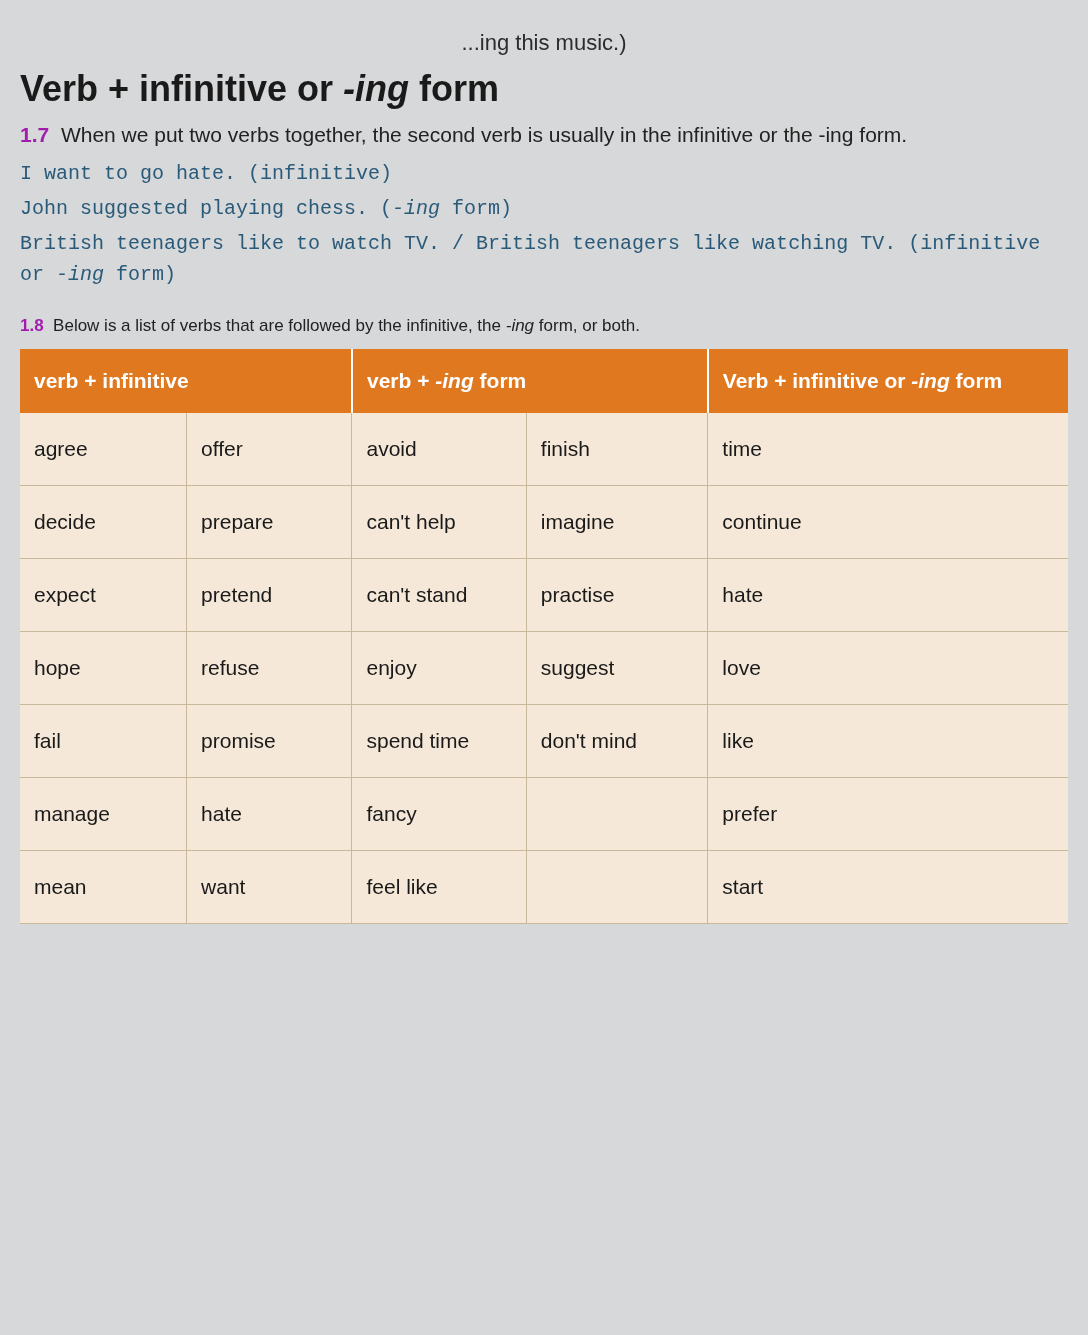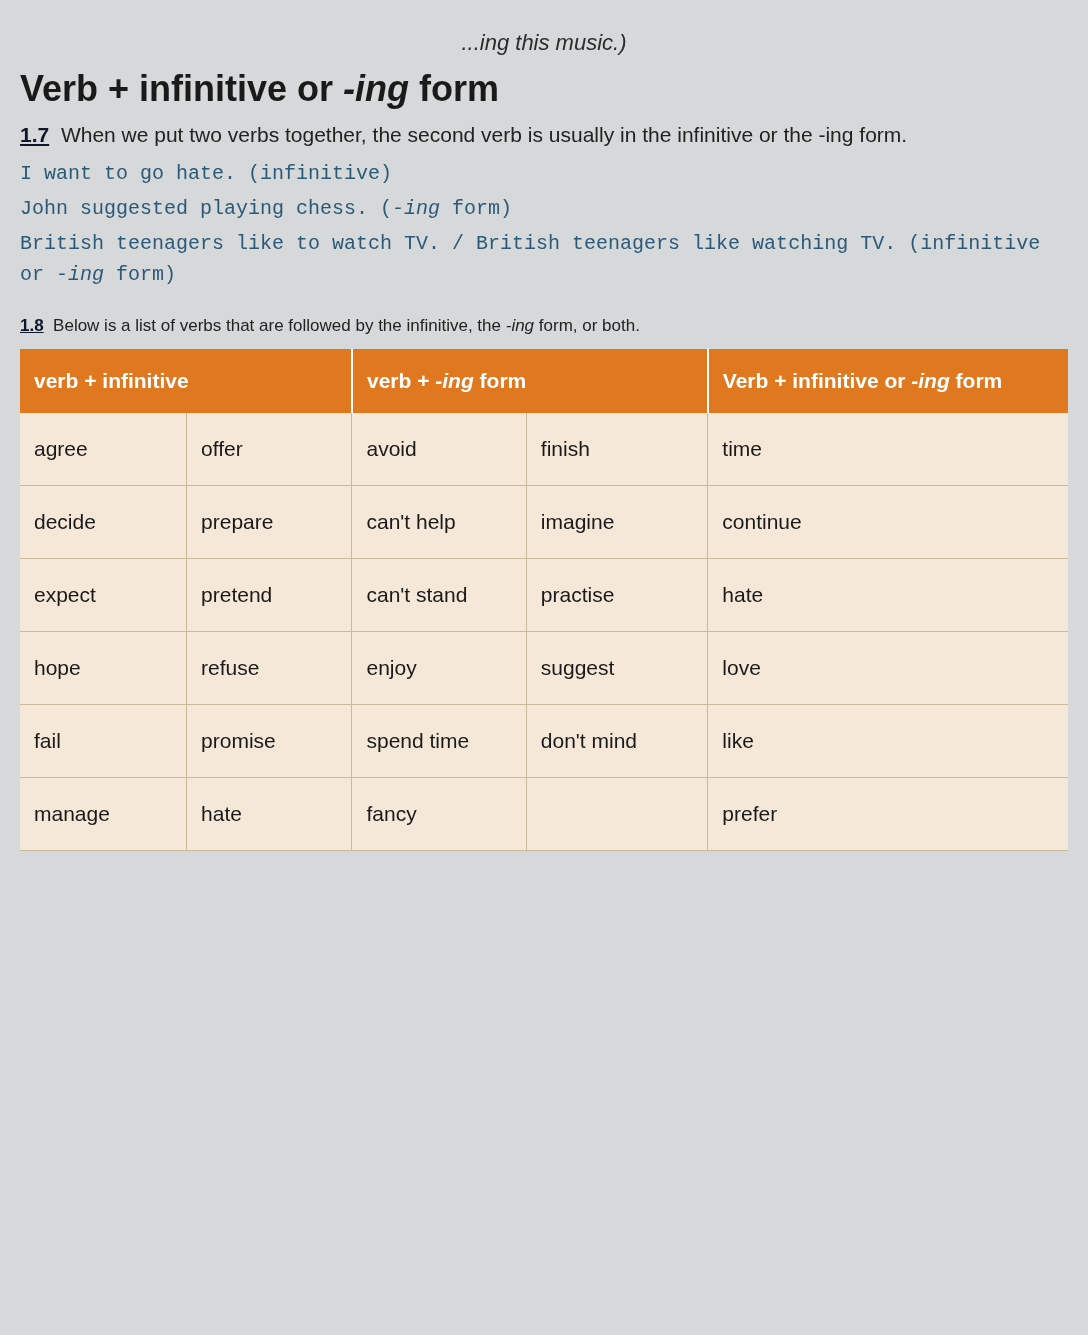--- a/index.html
+++ b/index.html
@@ -11,39 +11,37 @@
       min-height: 1335px;
       width: 1088px;
     }
 
     .top-crop {
       color: #2c2c2c;
       font-size: 22px;
       font-family: Arial, sans-serif;
       text-align: center;
       margin-bottom: 12px;
-      font-style: italic;
     }
 
     .section-title {
       font-size: 36px;
       font-weight: 900;
       color: #1a1a1a;
       margin-bottom: 10px;
       font-family: Arial, sans-serif;
     }
 
     .section-title em {
       font-style: italic;
     }
 
     .section-number {
-      color: #0f172a;
+      color: #a21caf;
       font-weight: 900;
-      text-decoration: underline;
     }
 
     .intro-text {
       font-size: 21px;
       color: #222;
       line-height: 1.45;
       margin-bottom: 8px;
     }
 
     .example-text {
@@ -184,14 +182,21 @@
       <td>don't mind</td>
       <td>like</td>
     </tr>
     <tr>
       <td>manage</td>
       <td>hate</td>
       <td>fancy</td>
       <td></td>
       <td>prefer</td>
     </tr>
+    <tr>
+      <td>mean</td>
+      <td>want</td>
+      <td>feel like</td>
+      <td></td>
+      <td>start</td>
+    </tr>
   </tbody>
 </table>
 
 </body></html>

